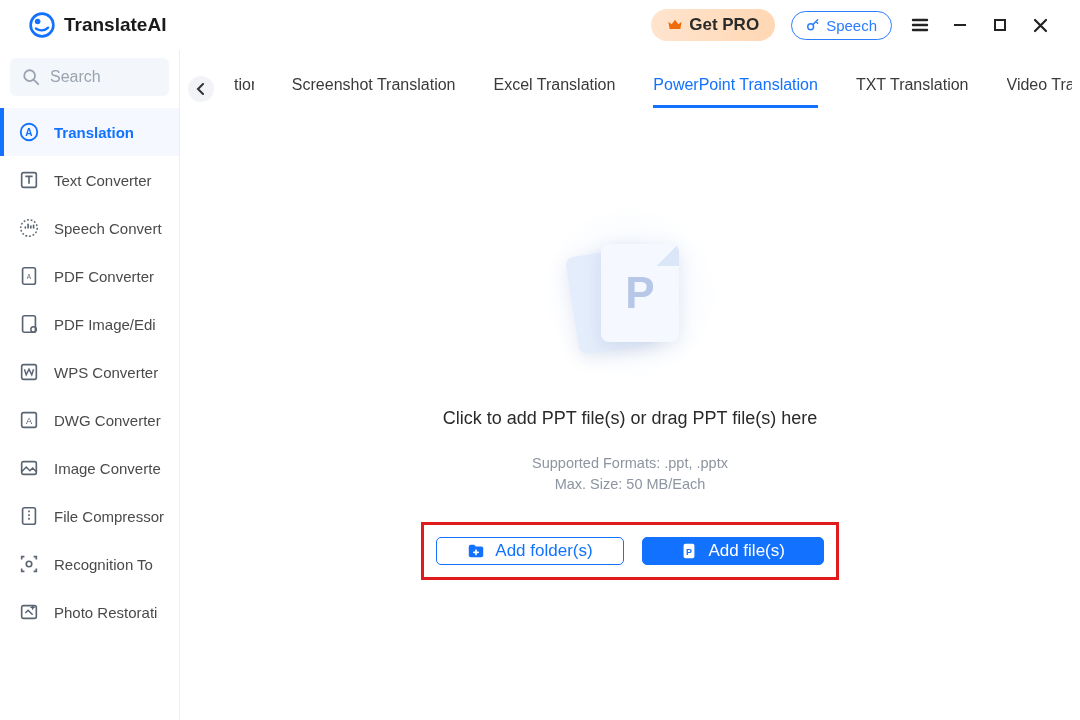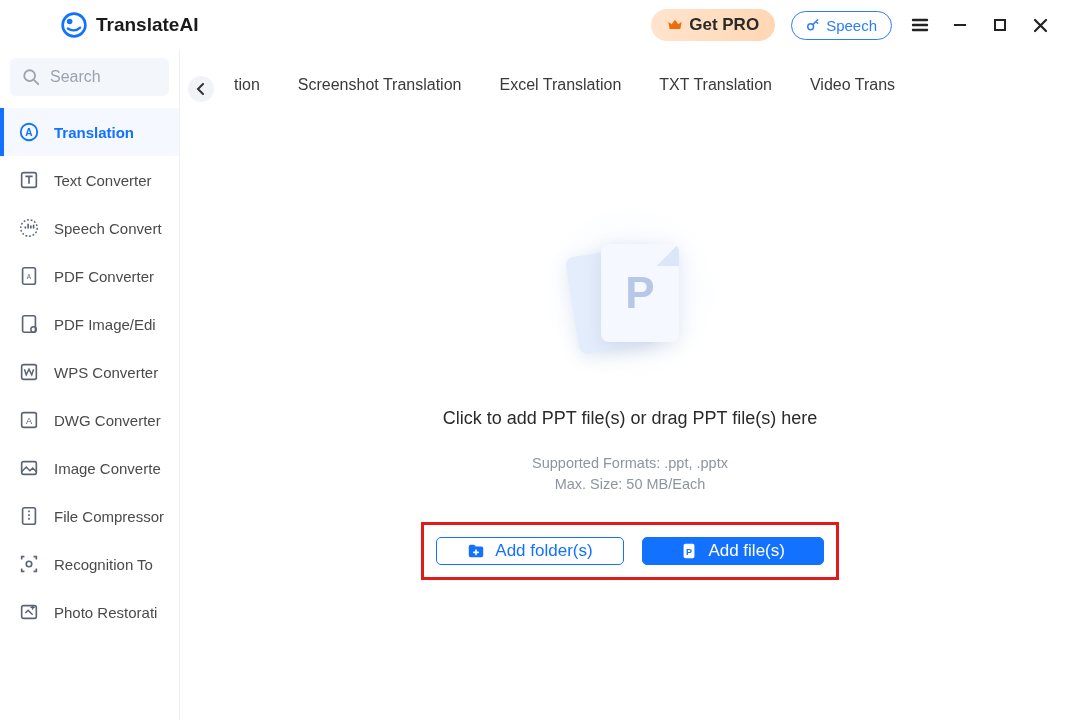--- a/index.html
+++ b/index.html
@@ -1,18 +1,18 @@
 <!DOCTYPE html>
 <html><head>
 <meta charset="utf-8">
 <style>
 * { margin: 0; padding: 0; box-sizing: border-box; font-family: -apple-system, BlinkMacSystemFont, "Segoe UI", Arial, sans-serif; }
 body { width: 1080px; height: 720px; overflow: hidden; background: #fff; }
 
-.titlebar { height: 50px; display: flex; align-items: center; padding: 0 28px; gap: 10px; margin-left: 32px; }
+.titlebar { height: 50px; display: flex; align-items: center; padding: 0 28px; gap: 10px; }
 .logo-wrap { display: flex; align-items: center; gap: 8px; }
 .logo-icon { width: 28px; height: 28px; }
 .logo-title { font-size: 19px; font-weight: 700; color: #1a1a1a; }
 
 .titlebar-right { margin-left: auto; display: flex; align-items: center; gap: 16px; }
 .getpro-btn { display: flex; align-items: center; gap: 6px; background: linear-gradient(90deg,#ffe4ce,#ffd7b3); color: #2a2a2a; font-weight: 700; font-size: 17px; border-radius: 18px; padding: 6px 16px; border: none; cursor: pointer; }
 .crown-icon { color: #f06b0a; }
 .upgrade-btn { display: flex; align-items: center; gap: 6px; border: 1.5px solid #2b7cff; color: #2b7cff; background: #fff; border-radius: 18px; padding: 5px 14px; font-size: 15px; font-weight: 500; cursor: pointer; }
 .key-icon { font-size: 13px; }
 
@@ -244,20 +244,21 @@
   <div class="main">
     <div class="tabs">
       <div class="tab-back">
         <svg width="10" height="12" viewBox="0 0 10 12">
             <path d="M7 1L2 6l5 5" stroke="#333" stroke-width="2" fill="none" stroke-linecap="round"></path>
           </svg>
       </div>
       <div class="tab-item tab-partial"><span>tion</span></div>
       <div class="tab-item"><span>Screenshot Translation</span></div>
       <div class="tab-item"><span>Excel Translation</span></div>
+      <div class="tab-item active"><span>PowerPoint Translation</span></div>
       <div class="tab-item"><span>TXT Translation</span></div>
       <div class="tab-item tab-partial-right"><span>Video Trans</span></div>
     </div>
 
     <div class="content">
       <div class="ppt-illustration">
         <div class="ppt-bg-circle"></div>
         <div class="ppt-card back"></div>
         <div class="ppt-card front">
           <div class="fold"></div>

